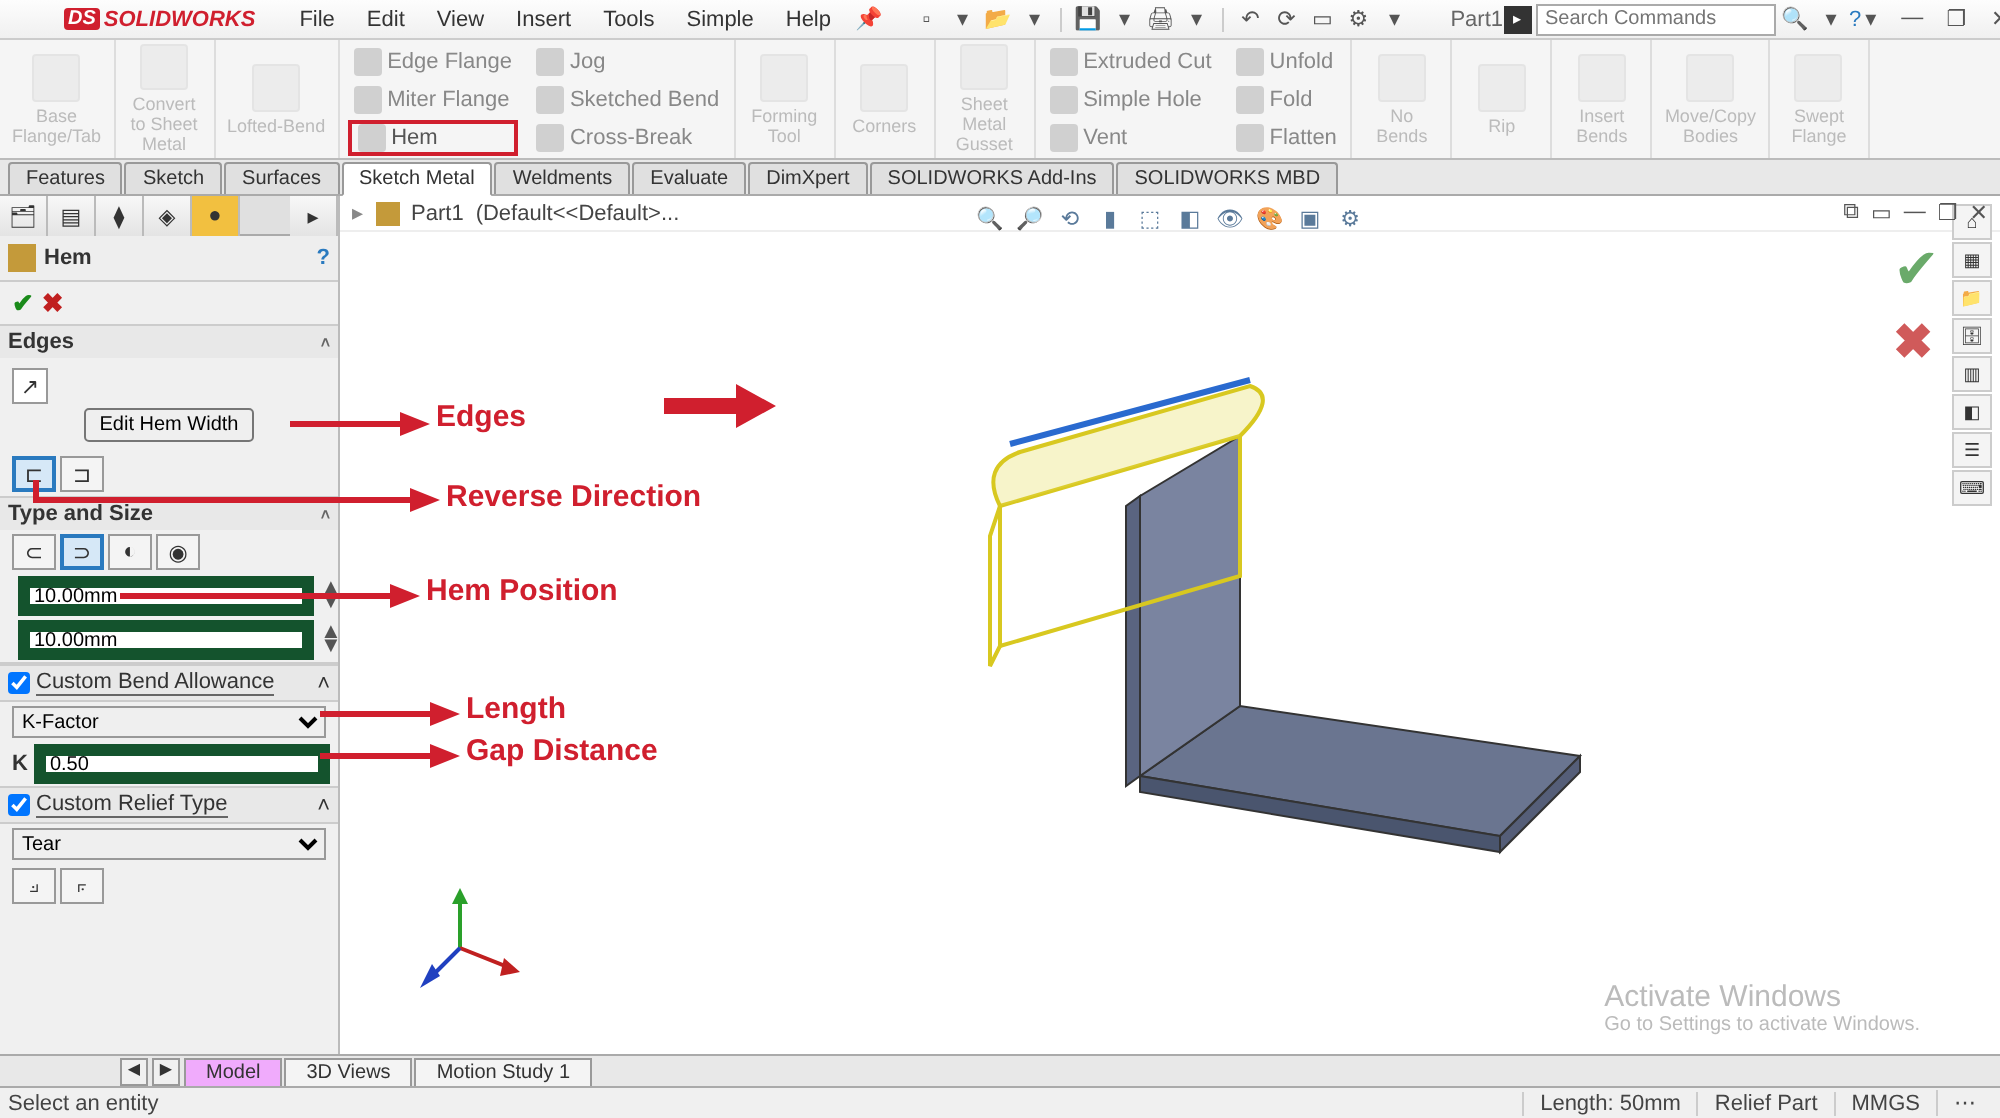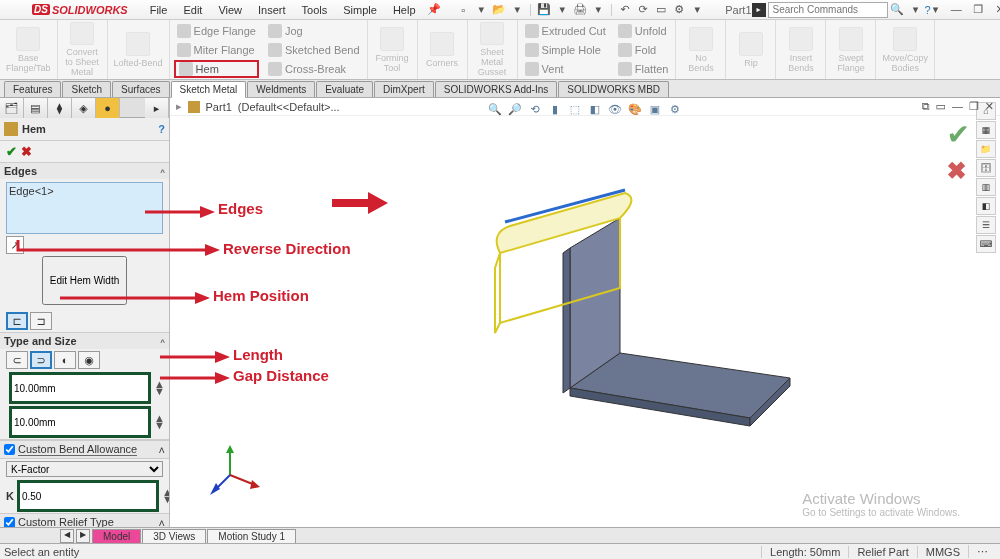--- a/index.html
+++ b/index.html
@@ -51,27 +51,27 @@
 .pm-okx { display:flex; gap:4px; padding:3px 6px; border-bottom:1px solid #ccc; }
 .pm-okx .ok { color:#1a8a1a; font-weight:bold; font-size:13px; }
 .pm-okx .xx { color:#c02020; font-weight:bold; font-size:13px; }
 .pm-section { border-bottom:1px solid #ccc; }
 .pm-section-h { display:flex; align-items:center; justify-content:space-between; padding:2px 4px; background:#e8e8e8; font-size:10px; font-weight:bold; }
 .pm-section-h .caret { color:#666; font-size:8px; }
 .pm-body { padding:3px 6px; }
 .edge-list { width:100%; height:52px; background:#d6ecfa; border:1px solid #8aaed1; font-size:10px; padding:2px; }
 .rev-btn { width:18px; height:18px; border:1px solid #999; background:#fff; margin-top:2px; display:flex; align-items:center; justify-content:center; }
 .btn-row { text-align:center; margin:2px 0; }
-.btn-row button { font-size:10px; padding:17px 6px; }
+.btn-row button { font-size:10px; padding:1px 6px; }
 .icon-row { display:flex; gap:2px; padding:2px 6px; }
 .icon-btn { width:22px; height:18px; border:1px solid #999; background:#f4f4f4; display:flex; align-items:center; justify-content:center; }
 .icon-btn.sel { border:2px solid #2a7abf; background:#d6e8f7; }
 .num-row { display:flex; align-items:center; gap:3px; padding:1px 6px; }
 .num-row .ni { width:14px; height:14px; background:#d0d0d0; }
-.num-row input { flex:1; height:32px; border:3px solid #14532d; padding:0 2px; font-size:10px; }
+.num-row input { flex:1; height:20px; border:6px solid #14532d; padding:0 2px; font-size:10px; }
 .num-row .spin { width:12px; display:flex; flex-direction:column; font-size:6px; line-height:7px; text-align:center; color:#555; }
 .chk-h { font-size:10px; display:flex; align-items:center; gap:3px; padding:2px 4px; background:#e8e8e8; border-bottom:1px solid #ccc; border-top:1px solid #ccc; }
 .chk-h input { width:11px; height:11px; }
 .chk-h .ul { border-bottom:1px solid #666; }
 .sel-row { padding:2px 6px; }
 .sel-row select, .sel-row input[type=text] { width:100%; height:16px; font-size:10px; border:1px solid #999; }
 
 
 .gfx { flex:1; position:relative; background:#fff; }
 .bc { height:18px; display:flex; align-items:center; padding:0 6px; gap:6px; font-size:10px; color:#444; border-bottom:1px solid #eee; }
@@ -93,21 +93,21 @@
 
 .model { position:absolute; left:280px; top:60px; }
 
 
 .anno { position:absolute; color:#d01f2e; font-weight:bold; font-size:15px; z-index:20; pointer-events:none; }
 .anno-arrow { position:absolute; z-index:19; pointer-events:none; }
 
 
 .btm-tabs { height:16px; background:#e8e8e8; border-top:1px solid #aaa; display:flex; align-items:center; padding-left:60px; }
 .btm-tabs .bt { padding:1px 10px; border:1px solid #999; border-bottom:none; background:#f4f4f4; font-size:10px; margin-right:1px; }
-.btm-tabs .bt.active { background:#ec4899; }
+.btm-tabs .bt.active { background:#f0abfc; }
 .btm-tabs .scroll { width:14px; height:14px; text-align:center; border:1px solid #999; background:#f0f0f0; font-size:8px; margin-right:2px; }
 .statusbar { height:16px; background:#f0f0f0; border-top:1px solid #aaa; display:flex; align-items:center; padding:0 4px; font-size:10px; color:#444; }
 .statusbar .sp { margin-left:auto; }
 .statusbar .cell { padding:0 8px; border-left:1px solid #ccc; }
 
 .doc-ctrl { position:absolute; right:6px; top:100px; display:flex; gap:6px; z-index:30; font-size:10px; color:#555; }
 </style>
 </head>
 <body>
 
@@ -251,27 +251,27 @@
       <div class="ricon"></div>
       <div class="rlabel">Rip</div>
     </div>
   <div class="rgroup big disabled">
       <div class="ricon"></div>
       <div class="rlabel" style="white-space:pre;">Insert
 Bends</div>
     </div>
   <div class="rgroup big disabled">
       <div class="ricon"></div>
+      <div class="rlabel" style="white-space:pre;">Move/Copy
+Bodies</div>
+    </div>
+  <div class="rgroup big disabled">
+      <div class="ricon"></div>
       <div class="rlabel" style="white-space:pre;">Swept
 Flange</div>
-    </div>
-  <div class="rgroup big disabled">
-      <div class="ricon"></div>
-      <div class="rlabel" style="white-space:pre;">Move/Copy
-Bodies</div>
     </div>
 </div>
 
 <div class="tabrow">
   <div class="tab">Features</div>
   <div class="tab">Sketch</div>
   <div class="tab">Surfaces</div>
   <div class="tab active">Sketch Metal</div>
   <div class="tab">Weldments</div>
   <div class="tab">Evaluate</div>
@@ -308,21 +308,20 @@
       <span class="ok">✔</span>
       <span class="xx">✖</span>
     </div>
 
     <div class="pm-section">
       <div class="pm-section-h">
           <span>Edges</span>
           <span class="caret">˄</span>
         </div>
       <div class="pm-body">
-        <div class="edge-list"><span>Edge&lt;1&gt;</span></div>
         <div class="rev-btn">↗</div>
         <div class="btn-row"><button>Edit Hem Width</button></div>
       </div>
       <div class="icon-row">
         <div class="icon-btn sel">⊏</div>
         <div class="icon-btn">⊐</div>
       </div>
     </div>
 
     <div class="pm-section">

